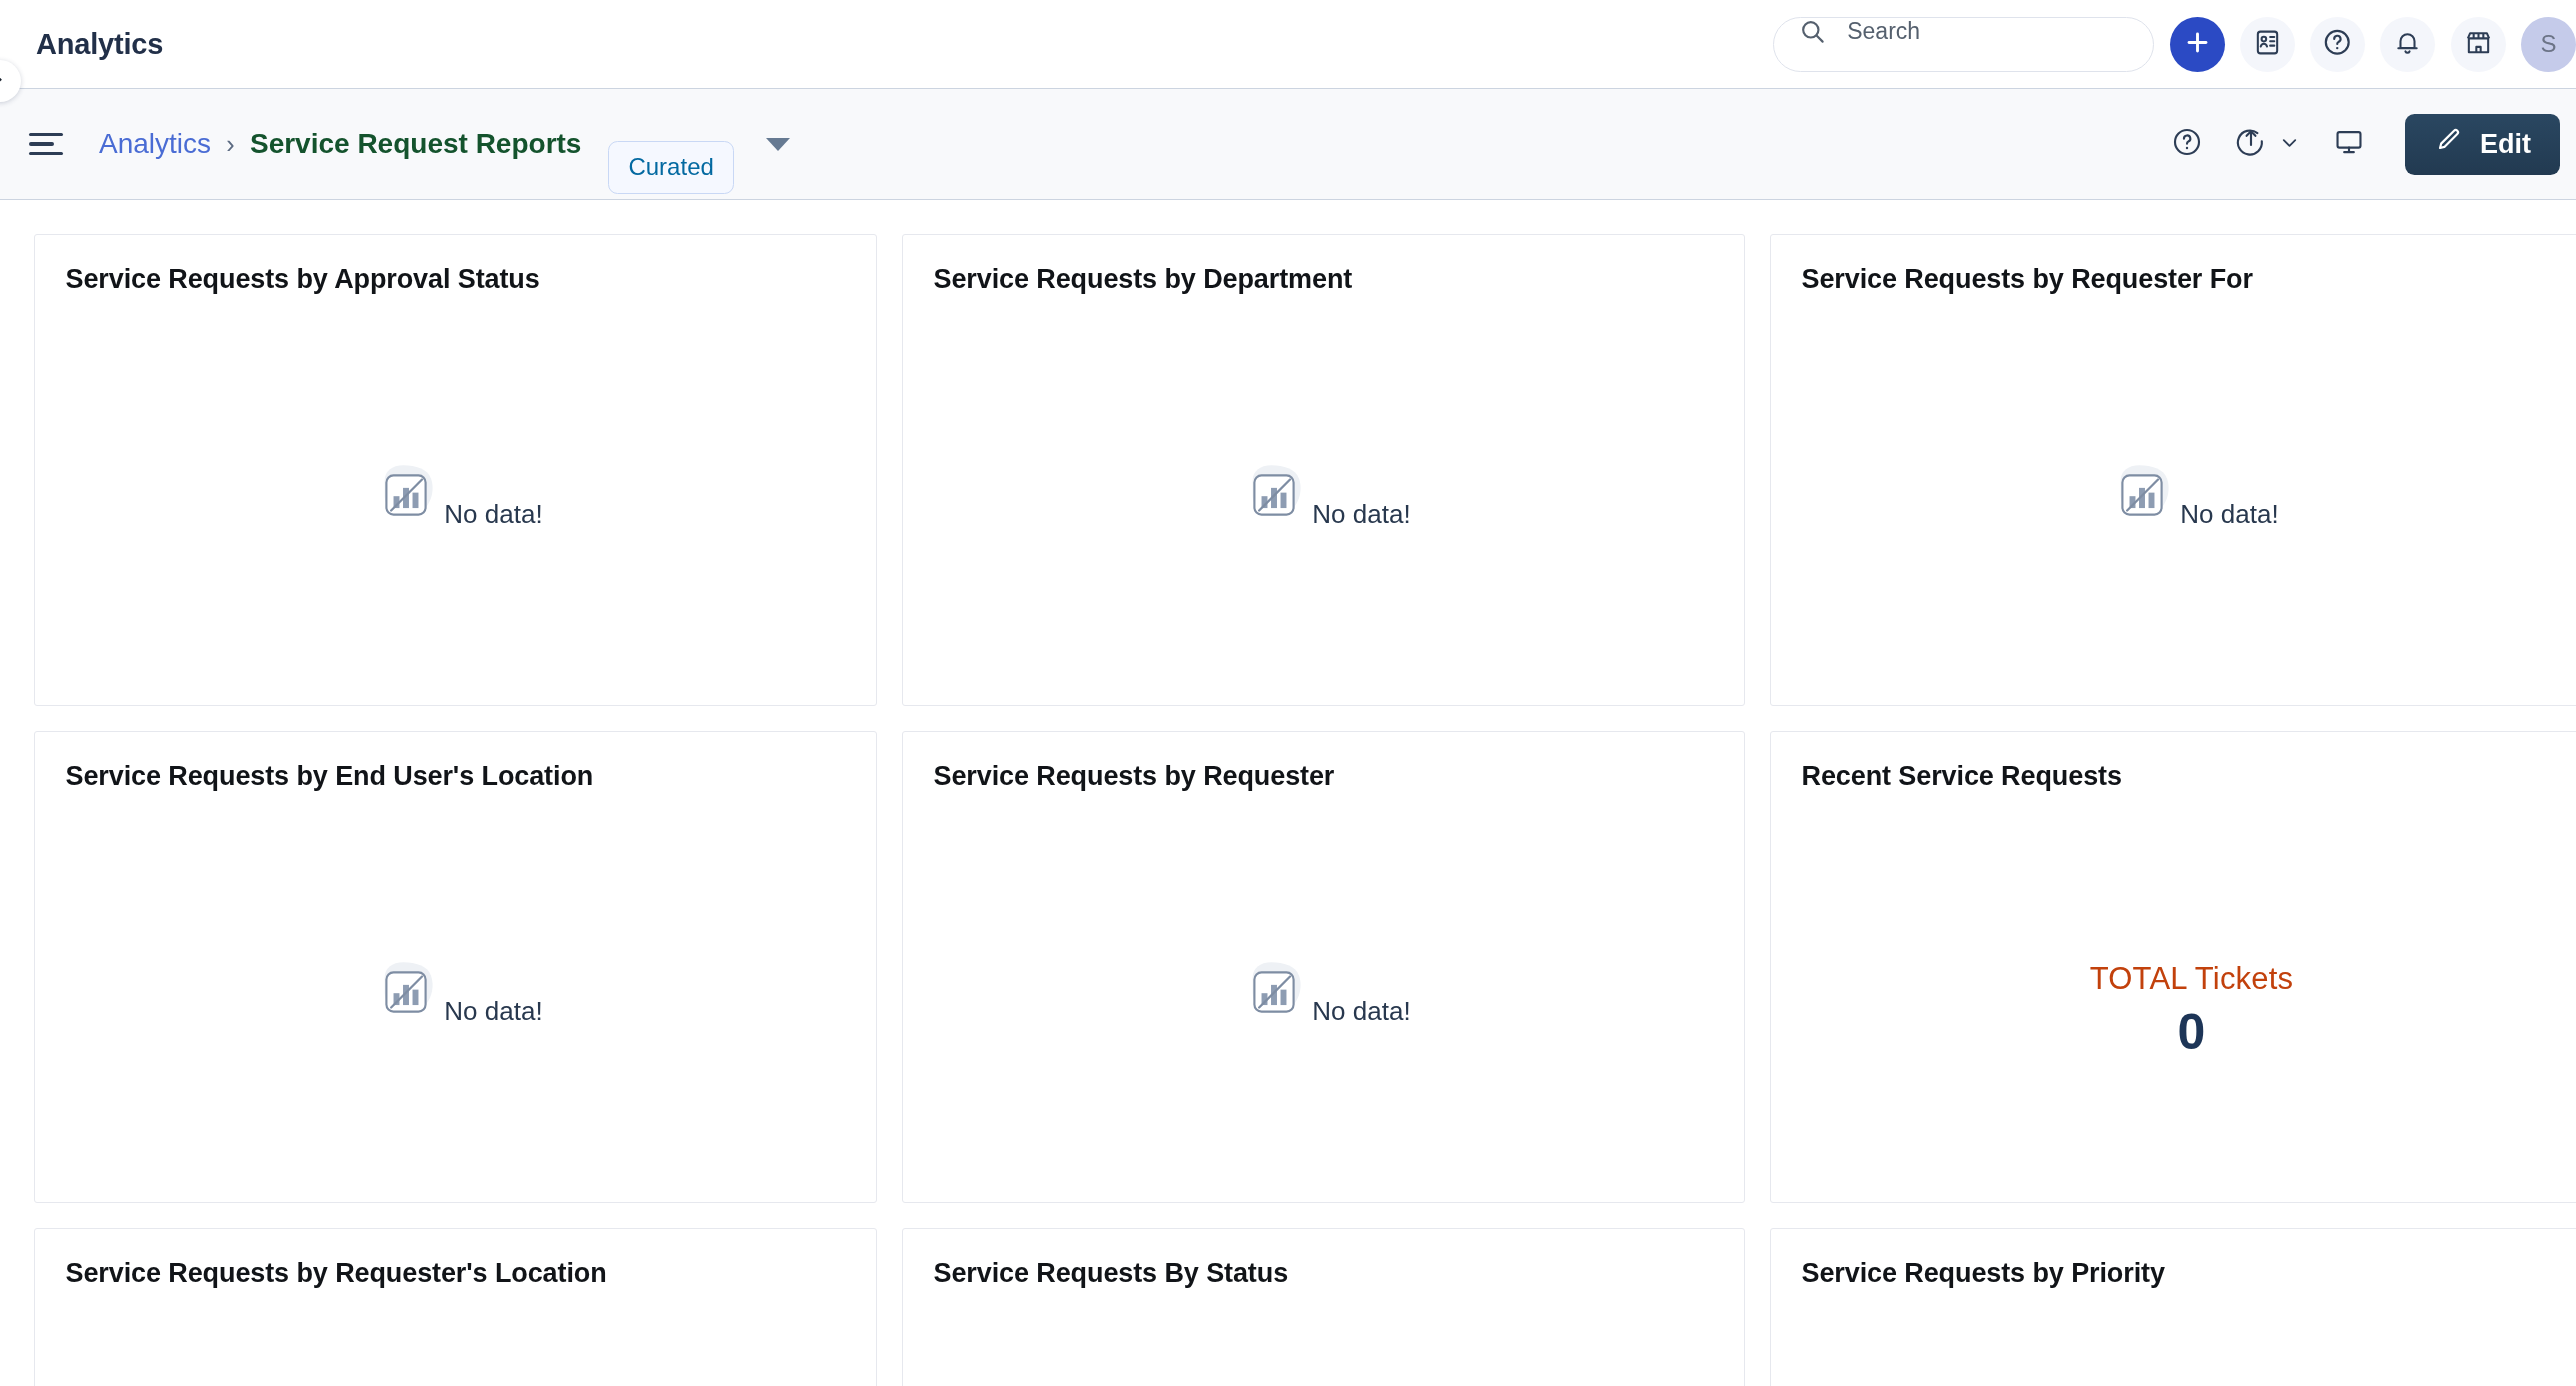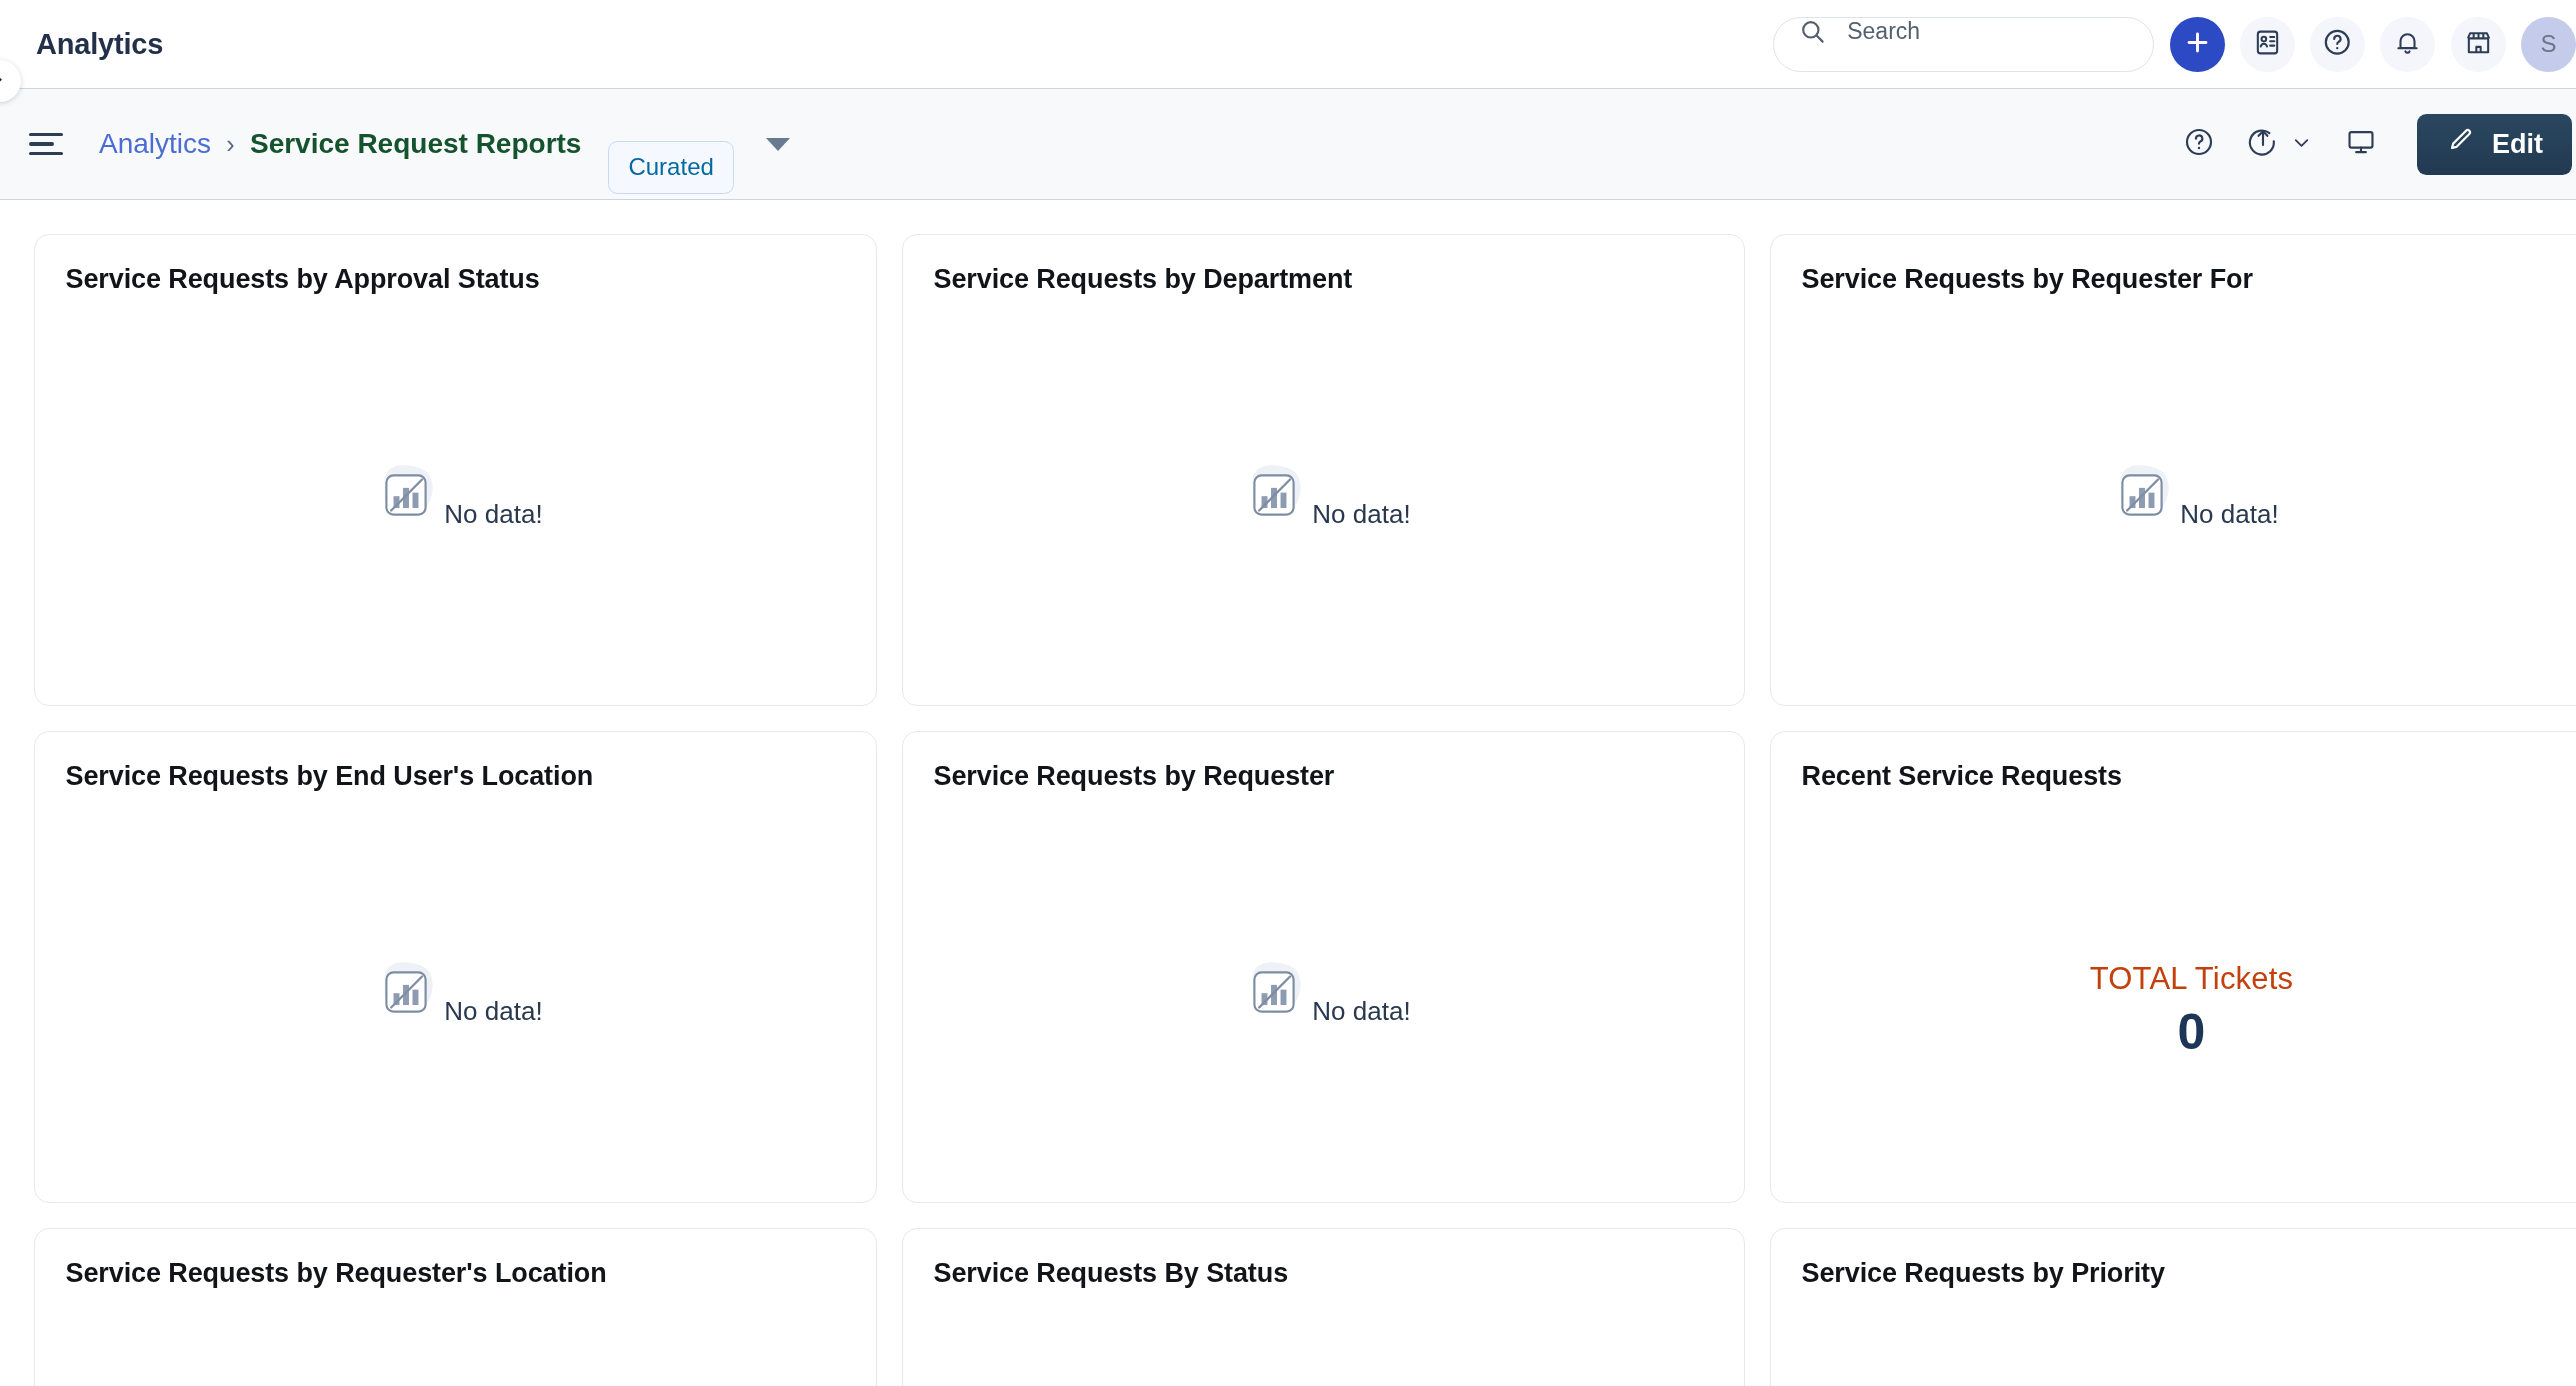--- a/index.html
+++ b/index.html
@@ -133,21 +133,21 @@
     border-left: 12.4px solid transparent;
     border-right: 12.4px solid transparent;
     border-top: 13.3px solid #667a92;
     cursor: pointer;
   }
   .crumb-right {
     margin-left: auto;
     display: flex;
     align-items: center;
     gap: 32px;
-    padding-right: 4px;
+    padding-right: 16px;
   }
   .icon-btn { display:flex; align-items:center; justify-content:center; cursor:pointer; }
   .share-group { display: flex; align-items: center; gap: 11.4px; cursor: pointer; }
   .edit-btn {
     margin-left: 7.6px;
     height: 61px;
     background: #25405a;
     background-image: linear-gradient(180deg,#2a4761 0%,#223a51 100%);
     border-radius: 9.5px;
     display: flex; align-items: center;
@@ -176,21 +176,21 @@
   .grid {
     display: grid;
     grid-template-columns: 843px 843px 843px;
     grid-auto-rows: 472px;
     column-gap: 25px;
     row-gap: 25px;
   }
   .card {
     background: #ffffff;
     border: 1.5px solid #e6e8ee;
-    border-radius: 15px;
+    border-radius: 3px;
     padding: 29px 30.5px;
     position: relative;
     overflow: hidden;
   }
   .card-title {
     font-size: 27px;
     font-weight: bold;
     color: #111418;
     letter-spacing: -0.1px;
   }

